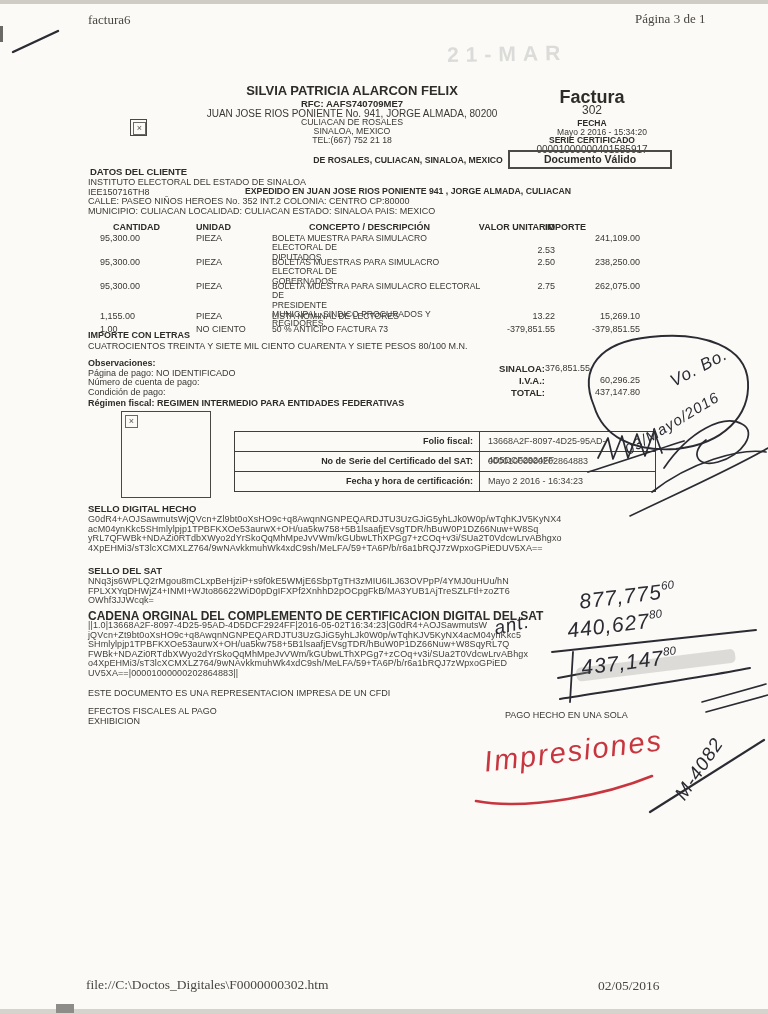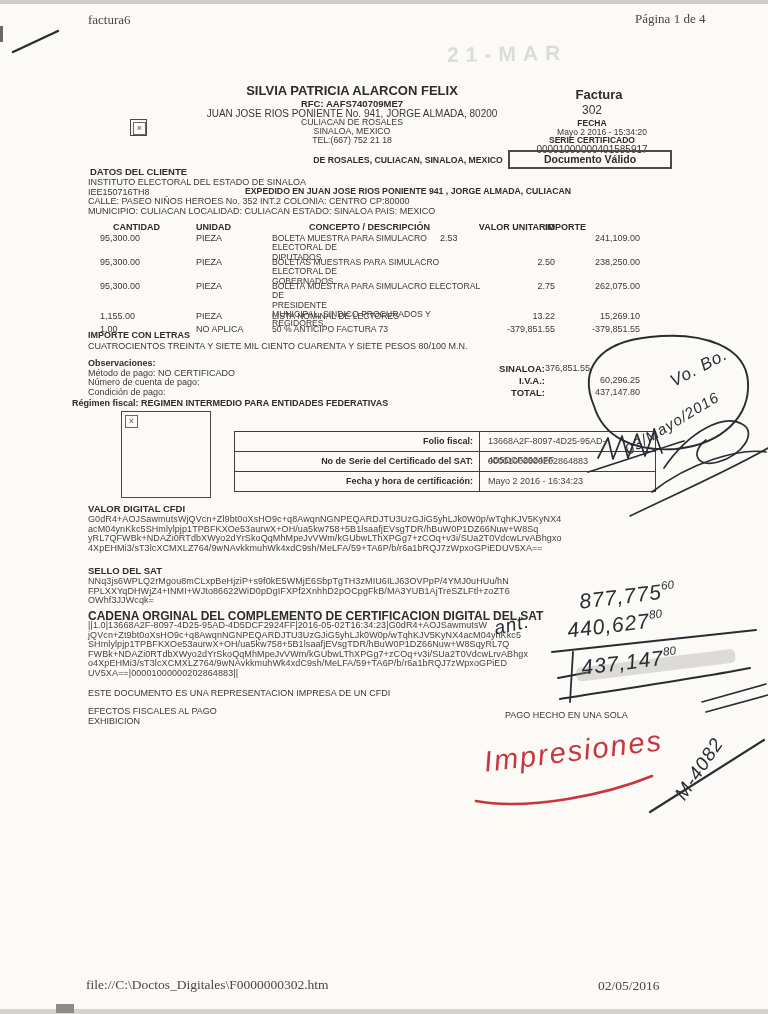--- a/index.html
+++ b/index.html
@@ -33,32 +33,32 @@
 <body>
 
 <div class="page">
 
   <div class="strip" style="left:0;top:0;width:768px;height:4px;"></div>
   <div class="strip" style="left:0;top:1009px;width:768px;height:5px;background:#d6d3cd;"></div>
   <div class="strip" style="left:56px;top:1004px;width:18px;height:9px;background:#8e8c88;"></div>
   <div class="strip" style="left:0;top:26px;width:3px;height:16px;background:#6b6966;"></div>
 
   <span class="t serif" style="left:88px;top:13px;">factura6</span>
-  <span class="t serif" style="left:635px;top:12px;">Página 1 de 4</span>
+  <span class="t serif" style="left:635px;top:12px;">Página 3 de 1</span>
 
   <span class="ghost">21-MAR</span>
 
   <span class="t b ctr" style="left:352px;top:84px;font-size:13px;">SILVIA PATRICIA ALARCON FELIX</span>
   <span class="t b ctr" style="left:352px;top:99px;font-size:9.5px;">RFC: AAFS740709ME7</span>
   <span class="t ctr" style="left:352px;top:109px;font-size:10px;">JUAN JOSE RIOS PONIENTE No. 941, JORGE ALMADA, 80200</span>
   <span class="t ctr" style="left:352px;top:118px;font-size:8.7px;">CULIACAN DE ROSALES</span>
   <span class="t ctr" style="left:352px;top:127px;font-size:8.7px;">SINALOA, MEXICO</span>
   <span class="t ctr" style="left:352px;top:136px;font-size:8.7px;">TEL:(667) 752 21 18</span>
 
-  <span class="t b ctr" style="left:592px;top:88px;font-size:13px;margin-left:7px;">Factura</span>
+  <span class="t b ctr" style="left:592px;top:88px;font-size:18px;">Factura</span>
   <span class="t ctr" style="left:592px;top:104px;font-size:12px;">302</span>
   <span class="t b ctr" style="left:592px;top:119px;font-size:8.5px;">FECHA</span>
   <span class="t ctr" style="left:592px;top:127.5px;font-size:8.5px;padding-left:20px;">Mayo 2 2016 - 15:34:20</span>
   <span class="t b ctr" style="left:592px;top:136px;font-size:8.5px;">SERIE CERTIFICADO</span>
   <span class="t ctr" style="left:592px;top:144.5px;font-size:10px;">00001000000401585917</span>
   <div class="badge">Documento Válido</div>
 
   <div class="imgbox" style="left:130px;top:119px;width:15px;height:15px;">
     <span class="xglyph">×</span>
   </div>
@@ -76,21 +76,21 @@
   <span class="t b" style="left:196px;top:223px;">UNIDAD</span>
   <span class="t b" style="left:272px;top:223px;width:195px;text-align:center;">CONCEPTO / DESCRIPCIÓN</span>
   <span class="t b" style="left:440px;top:223px;width:115px;text-align:right;">VALOR UNITARIO</span>
   <span class="t b" style="left:545px;top:223px;width:95px;">IMPORTE</span>
 
   <div>
     <span class="t" style="left:100px;top:234px;">95,300.00</span>
     <span class="t" style="left:196px;top:234px;">PIEZA</span>
     <span class="t wrap" style="left:272px;top:234px;width:195px;font-size:8.6px;">BOLETA MUESTRA PARA SIMULACRO ELECTORAL DE
 DIPUTADOS</span>
-    <span class="t" style="left:440px;top:234px;width:115px;text-align:left;">2.53</span>
+    <span class="t" style="left:440px;top:246px;width:115px;text-align:right;">2.53</span>
     <span class="t" style="left:545px;top:234px;width:95px;text-align:right;">241,109.00</span>
   </div>
   <div>
     <span class="t" style="left:100px;top:258px;">95,300.00</span>
     <span class="t" style="left:196px;top:258px;">PIEZA</span>
     <span class="t wrap" style="left:272px;top:258px;width:195px;font-size:8.6px;">BOLETAS MUESTRAS PARA SIMULACRO ELECTORAL DE
 GOBERNADOS</span>
     <span class="t" style="left:440px;top:258px;width:115px;text-align:right;">2.50</span>
     <span class="t" style="left:545px;top:258px;width:95px;text-align:right;">238,250.00</span>
   </div>
@@ -105,34 +105,34 @@
   </div>
   <div>
     <span class="t" style="left:100px;top:312px;">1,155.00</span>
     <span class="t" style="left:196px;top:312px;">PIEZA</span>
     <span class="t wrap" style="left:272px;top:312px;width:210px;font-size:8.6px;">LISTA NOMINAL DE LECTORES</span>
     <span class="t" style="left:440px;top:312px;width:115px;text-align:right;">13.22</span>
     <span class="t" style="left:545px;top:312px;width:95px;text-align:right;">15,269.10</span>
   </div>
   <div>
     <span class="t" style="left:100px;top:325px;">1.00</span>
-    <span class="t" style="left:196px;top:325px;">NO APLICA</span>
+    <span class="t" style="left:196px;top:325px;">NO CIENTO</span>
     <span class="t wrap" style="left:272px;top:325px;width:210px;font-size:8.6px;">50 % ANTICIPO FACTURA 73</span>
     <span class="t" style="left:440px;top:325px;width:115px;text-align:right;">-379,851.55</span>
     <span class="t" style="left:545px;top:325px;width:95px;text-align:right;">-379,851.55</span>
   </div>
 
   <span class="t b" style="left:88px;top:331px;">IMPORTE CON LETRAS</span>
   <span class="t" style="left:88px;top:342px;">CUATROCIENTOS TREINTA Y SIETE MIL CIENTO CUARENTA Y SIETE PESOS 80/100 M.N.</span>
 
   <span class="t b" style="left:88px;top:359px;">Observaciones:</span>
-  <span class="t" style="left:88px;top:368.5px;">Método de pago: NO CERTIFICADO</span>
+  <span class="t" style="left:88px;top:368.5px;">Página de pago: NO IDENTIFICADO</span>
   <span class="t" style="left:88px;top:378px;">Número de cuenta de pago:</span>
   <span class="t" style="left:88px;top:387.5px;">Condición de pago:</span>
-  <span class="t b" style="left:72px;top:399px;">Régimen fiscal: REGIMEN INTERMEDIO PARA ENTIDADES FEDERATIVAS</span>
+  <span class="t b" style="left:88px;top:399px;">Régimen fiscal: REGIMEN INTERMEDIO PARA ENTIDADES FEDERATIVAS</span>
 
   <span class="t b" style="left:450px;top:364px;width:95px;text-align:right;font-size:9.5px;">SINALOA:</span>
   <span class="t" style="left:545px;top:364px;width:95px;text-align:left;">376,851.55</span>
   <span class="t b" style="left:450px;top:376px;width:95px;text-align:right;font-size:9.5px;">I.V.A.:</span>
   <span class="t" style="left:545px;top:376px;width:95px;text-align:right;">60,296.25</span>
   <span class="t b" style="left:450px;top:388px;width:95px;text-align:right;font-size:9.5px;">TOTAL:</span>
   <span class="t" style="left:545px;top:388px;width:95px;text-align:right;">437,147.80</span>
 
   <div class="imgbox" style="left:121px;top:411px;width:88px;height:85px;">
     <span class="xglyph" style="left:3px;top:3px;">×</span>
@@ -146,21 +146,21 @@
     <div class="certrow">
       <div class="certlabel">No de Serie del Certificado del SAT:</div>
       <div class="certval">00001000000202864883</div>
     </div>
     <div class="certrow">
       <div class="certlabel">Fecha y hora de certificación:</div>
       <div class="certval">Mayo 2 2016 - 16:34:23</div>
     </div>
   </div>
 
-  <span class="t b" style="left:88px;top:504px;font-size:9.5px;">VALOR DIGITAL CFDI</span>
+  <span class="t b" style="left:88px;top:504px;font-size:9.5px;">SELLO DIGITAL HECHO</span>
   <span class="t code" style="left:88px;top:515px;">G0dR4+AOJSawmutsWjQVcn+Zl9bt0oXsHO9c+q8AwqnNGNPEQARDJTU3UzGJiG5yhLJk0W0p/wTqhKJV5KyNX4</span>
   <span class="t code" style="left:88px;top:524.6px;">acM04ynKkc5SHmlylpjp1TPBFKXOe53aurwX+OH/ua5kw758+5B1lsaafjEVsgTDR/hBuW0P1DZ66Nuw+W8Sq</span>
   <span class="t code" style="left:88px;top:534.2px;">yRL7QFWBk+NDAZi0RTdbXWyo2dYrSkoQqMhMpeJvVWm/kGUbwLThXPGg7+zCOq+v3i/SUa2T0VdcwLrvABhgxo</span>
   <span class="t code" style="left:88px;top:543.8px;">4XpEHMi3/sT3lcXCMXLZ764/9wNAvkkmuhWk4xdC9sh/MeLFA/59+TA6P/b/r6a1bRQJ7zWpxoGPiEDUV5XA==</span>
 
   <span class="t b" style="left:88px;top:566px;font-size:9.5px;">SELLO DEL SAT</span>
   <span class="t code" style="left:88px;top:577px;">NNq3js6WPLQ2rMgou8mCLxpBeHjziP+s9f0kE5WMjE6SbpTgTH3zMIU6ILJ63OVPpP/4YMJ0uHUu/hN</span>
   <span class="t code" style="left:88px;top:586.6px;">FPLXXYqDHWjZ4+INMI+WJto86622WiD0pDgIFXPf2XnhhD2pOCpgFkB/MA3YUB1AjTreSZLFtl+zoZT6</span>
   <span class="t code" style="left:88px;top:596.2px;">OWhf3JJWcqk=</span>
 

